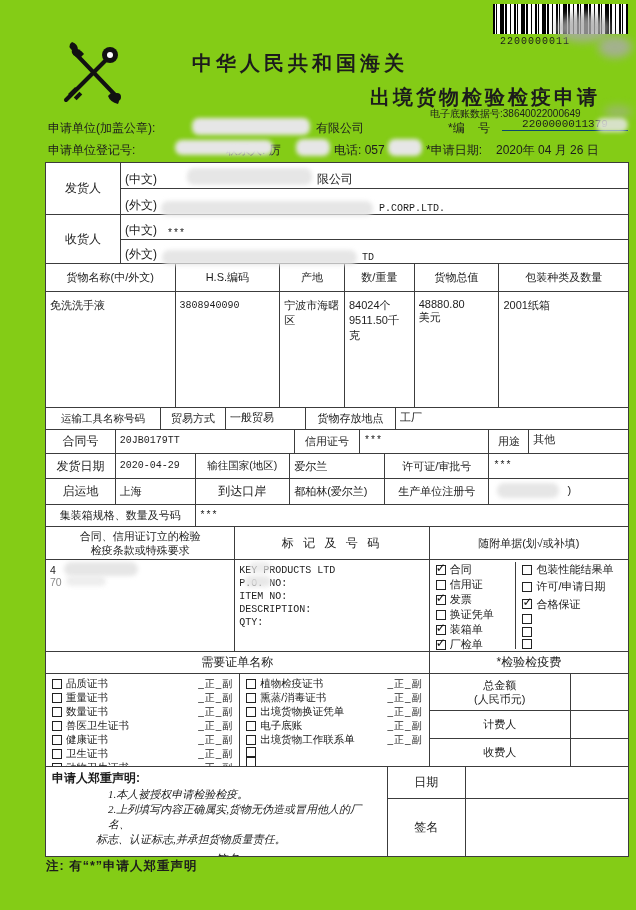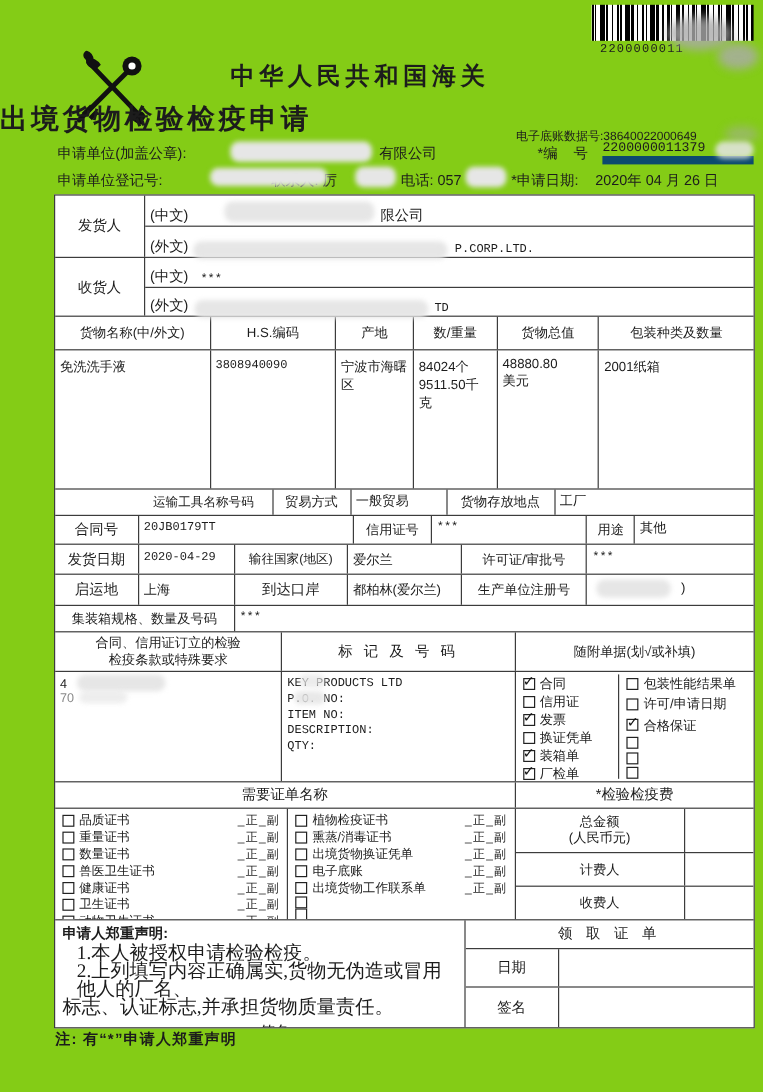--- a/index.html
+++ b/index.html
@@ -6,42 +6,42 @@
   html,body{margin:0;padding:0;background:#ffffff;}
   .page{position:relative;width:636px;height:910px;background:#84cc16;overflow:hidden;
         font-family:"Liberation Sans",sans-serif;color:var(--ink);font-size:12px;}
   .abs{position:absolute;white-space:pre;}
   
   .barcode{position:absolute;left:493px;top:4px;width:135px;height:30px;
     background:repeating-linear-gradient(90deg,#000 0 2px,#fff 2px 3px,#000 3px 4px,#fff 4px 7px,#000 7px 11px,#fff 11px 12px,#000 12px 14px,#fff 14px 17px,#000 17px 18px,#fff 18px 21px);}
   .barcode-num{position:absolute;left:500px;top:36px;font-family:"Liberation Mono",monospace;font-size:10px;letter-spacing:1px;}
   .emblem{position:absolute;left:60px;top:42px;}
   .title1{position:absolute;left:0;top:50px;width:600px;text-align:center;font-size:20px;font-weight:bold;letter-spacing:4px;}
-  .title2{position:absolute;left:0;top:84px;width:600px;text-align:left;font-size:23px;font-weight:bold;letter-spacing:3px;}
+  .title2{position:absolute;left:0;top:84px;width:600px;text-align:right;font-size:20px;font-weight:bold;letter-spacing:3px;}
   .edata{position:absolute;left:430px;top:107px;font-size:10px;}
-  .serial-val{border-bottom:7px solid #0c4a6e;width:126px;display:inline-block;font-family:"Liberation Mono",monospace;font-size:11px;}
+  .serial-val{border-bottom:1px solid #0c4a6e;width:126px;display:inline-block;font-family:"Liberation Mono",monospace;font-size:11px;text-align:center;}
   
   .blur{position:absolute;background:#e6e6e6;border-radius:7px;filter:blur(2px);}
   .blob{position:absolute;background:#ababab;border-radius:50%;filter:blur(4px);opacity:.8;}
   
   .tbl{position:absolute;left:45px;top:162px;width:584px;border:1.6px solid var(--bc);box-sizing:border-box;display:flex;flex-direction:column;background:#fff;}
   .trow{display:flex;border-bottom:1px solid var(--bc);box-sizing:border-box;}
   .trow:last-child{border-bottom:none;}
   .cell{border-right:1px solid var(--bc);box-sizing:border-box;padding:2px 4px;overflow:hidden;}
   .cell:last-child{border-right:none;}
   .lbl{display:flex;align-items:center;justify-content:center;text-align:center;}
   .vt{display:flex;align-items:flex-start;}
   .subcol{display:flex;flex-direction:column;flex:1;}
   .subrow{display:flex;align-items:flex-end;padding:0 4px;box-sizing:border-box;}
   .mono{font-family:"Liberation Mono",monospace;font-size:10px;}
   .cb{width:10px;height:10px;border:1.2px solid #222;box-sizing:border-box;position:relative;flex:none;background:#fff;}
   .cb.checked::after{content:"✓";position:absolute;left:-1px;top:-5px;font-size:12px;color:#111;}
   .ckrow{display:flex;align-items:center;gap:4px;padding:0 2px 0 6px;box-sizing:border-box;}
   .copies{margin-left:auto;letter-spacing:1px;font-size:10px;padding-right:4px;white-space:pre;}
-  .decl-body{font-family:"Liberation Serif",serif;font-size:16px;line-height:15px;}
+  .decl-body{font-family:"Liberation Serif",serif;font-style:italic;font-size:11px;line-height:15px;margin-left:44px;}
   .signline{display:inline-block;width:120px;border-bottom:1px solid #222;height:12px;}
   .foot{position:absolute;left:46px;top:858px;font-size:12.5px;font-weight:bold;letter-spacing:1px;}
   .small{font-size:11px;}
   .xs{font-size:10.5px;}
 </style>
 </head>
 <body>
 
 <div class="page">
 
@@ -144,21 +144,21 @@
         <div class="small">84024个</div>
         <div class="small">9511.50千克</div>
       </div>
       <div class="cell" style="width:85px;padding-top:6px;">
         <div class="small">48880.80</div>
         <div class="small">美元</div>
       </div>
       <div class="cell vt small" style="width:129px;padding-top:6px;">2001纸箱</div>
     </div>
 
-    <div class="trow" style="height:22px;justify-content:center;">
+    <div class="trow" style="height:22px;">
       <div class="cell lbl xs" style="width:115px;">运输工具名称号码</div>
       <div class="cell lbl small" style="width:65px;">贸易方式</div>
       <div class="cell small" style="width:80px;">一般贸易</div>
       <div class="cell lbl small" style="width:90px;">货物存放地点</div>
       <div class="cell small" style="width:99px;">工厂</div>
     </div>
 
     <div class="trow" style="height:24px;">
       <div class="cell lbl" style="width:70px;">合同号</div>
       <div class="cell mono" style="width:180px;padding-top:5px;">20JB0179TT</div>
@@ -381,21 +381,20 @@
         <div style="font-weight:bold;">申请人郑重声明:</div>
         <div class="decl-body" style="padding-left:12px;">1.本人被授权申请检验检疫。</div>
         <div class="decl-body" style="padding-left:12px;">2.上列填写内容正确属实,货物无伪造或冒用他人的厂名、</div>
         <div class="decl-body">标志、认证标志,并承担货物质量责任。</div>
         <div style="margin-top:3px;padding-left:165px;">
           <span>签名:</span>
           <span class="signline"></span>
         </div>
       </div>
       <div class="cell" style="width:241px;padding:0;display:flex;flex-direction:column;">
-        <div class="lbl" style="height:24px;border-bottom:1px solid var(--bc);letter-spacing:4px;box-sizing:border-box;display:flex;align-items:center;justify-content:center;">领 取 证 单</div>
         <div style="display:flex;height:32px;border-bottom:1px solid var(--bc);box-sizing:border-box;">
           <div class="lbl" style="width:77px;border-right:1px solid var(--bc);">日期</div>
           <div style="flex:1;"></div>
         </div>
         <div style="display:flex;flex:1;">
           <div class="lbl" style="width:77px;border-right:1px solid var(--bc);">签名</div>
           <div style="flex:1;"></div>
         </div>
       </div>
     </div>

